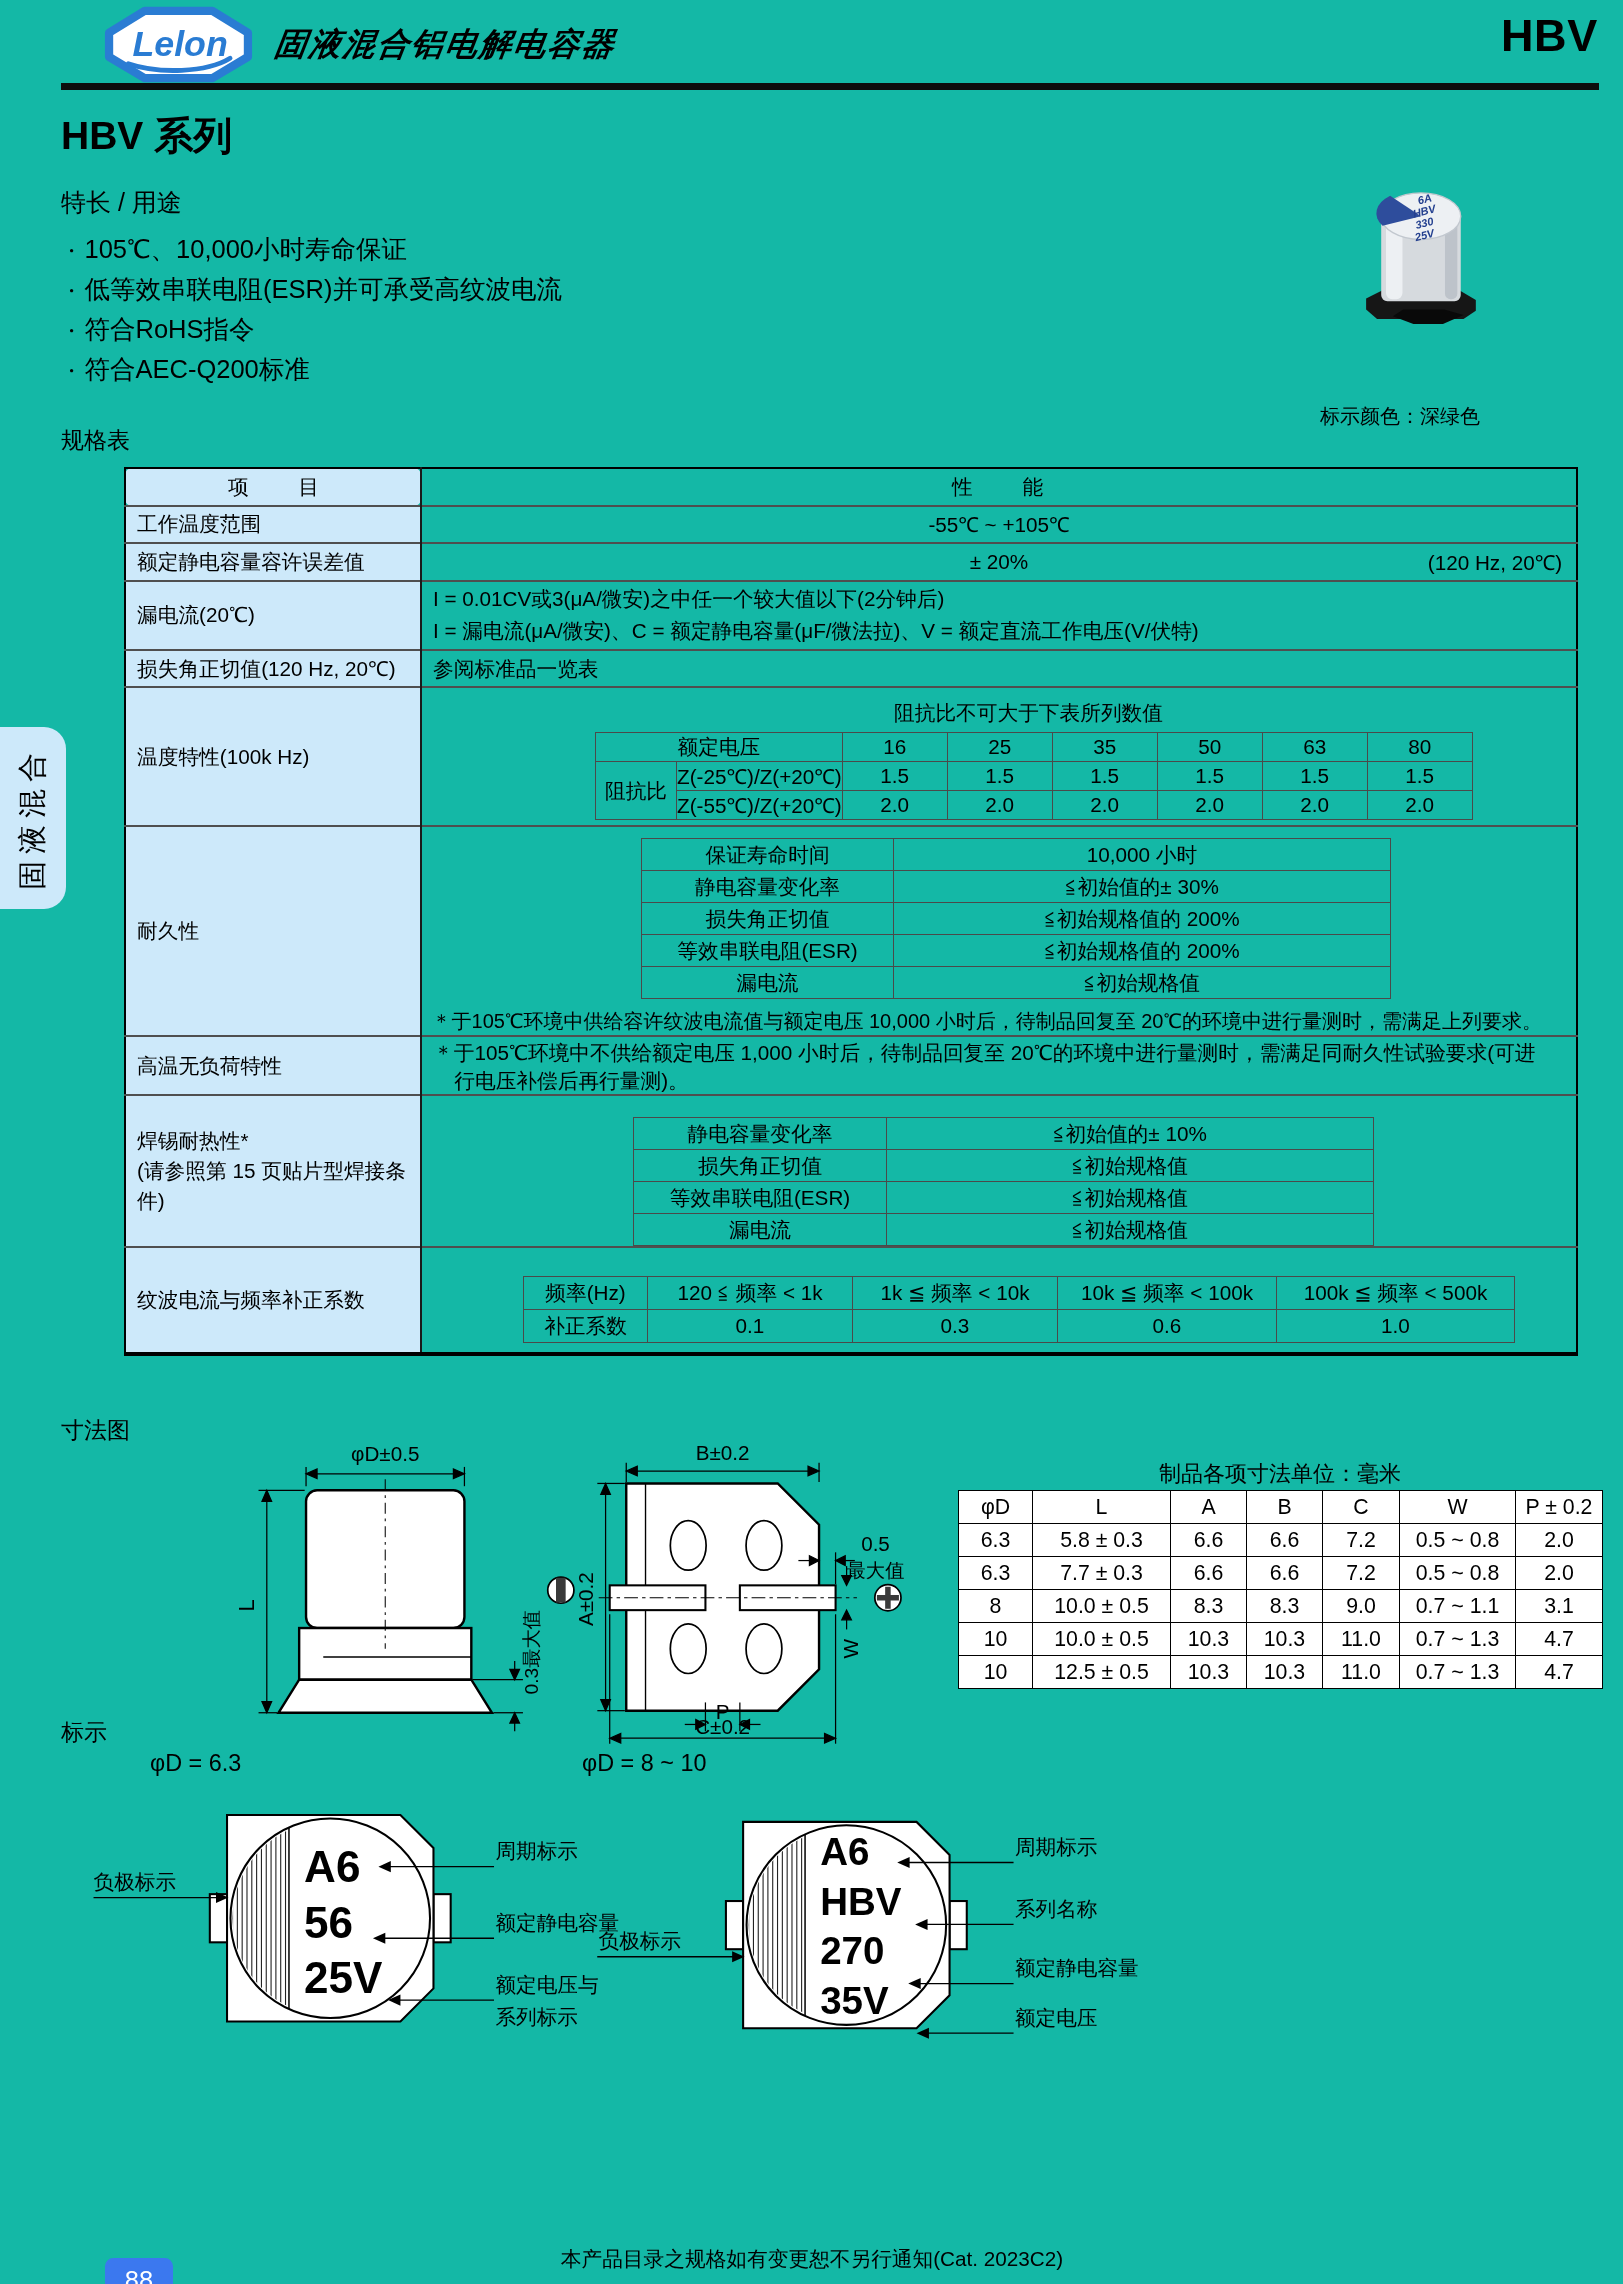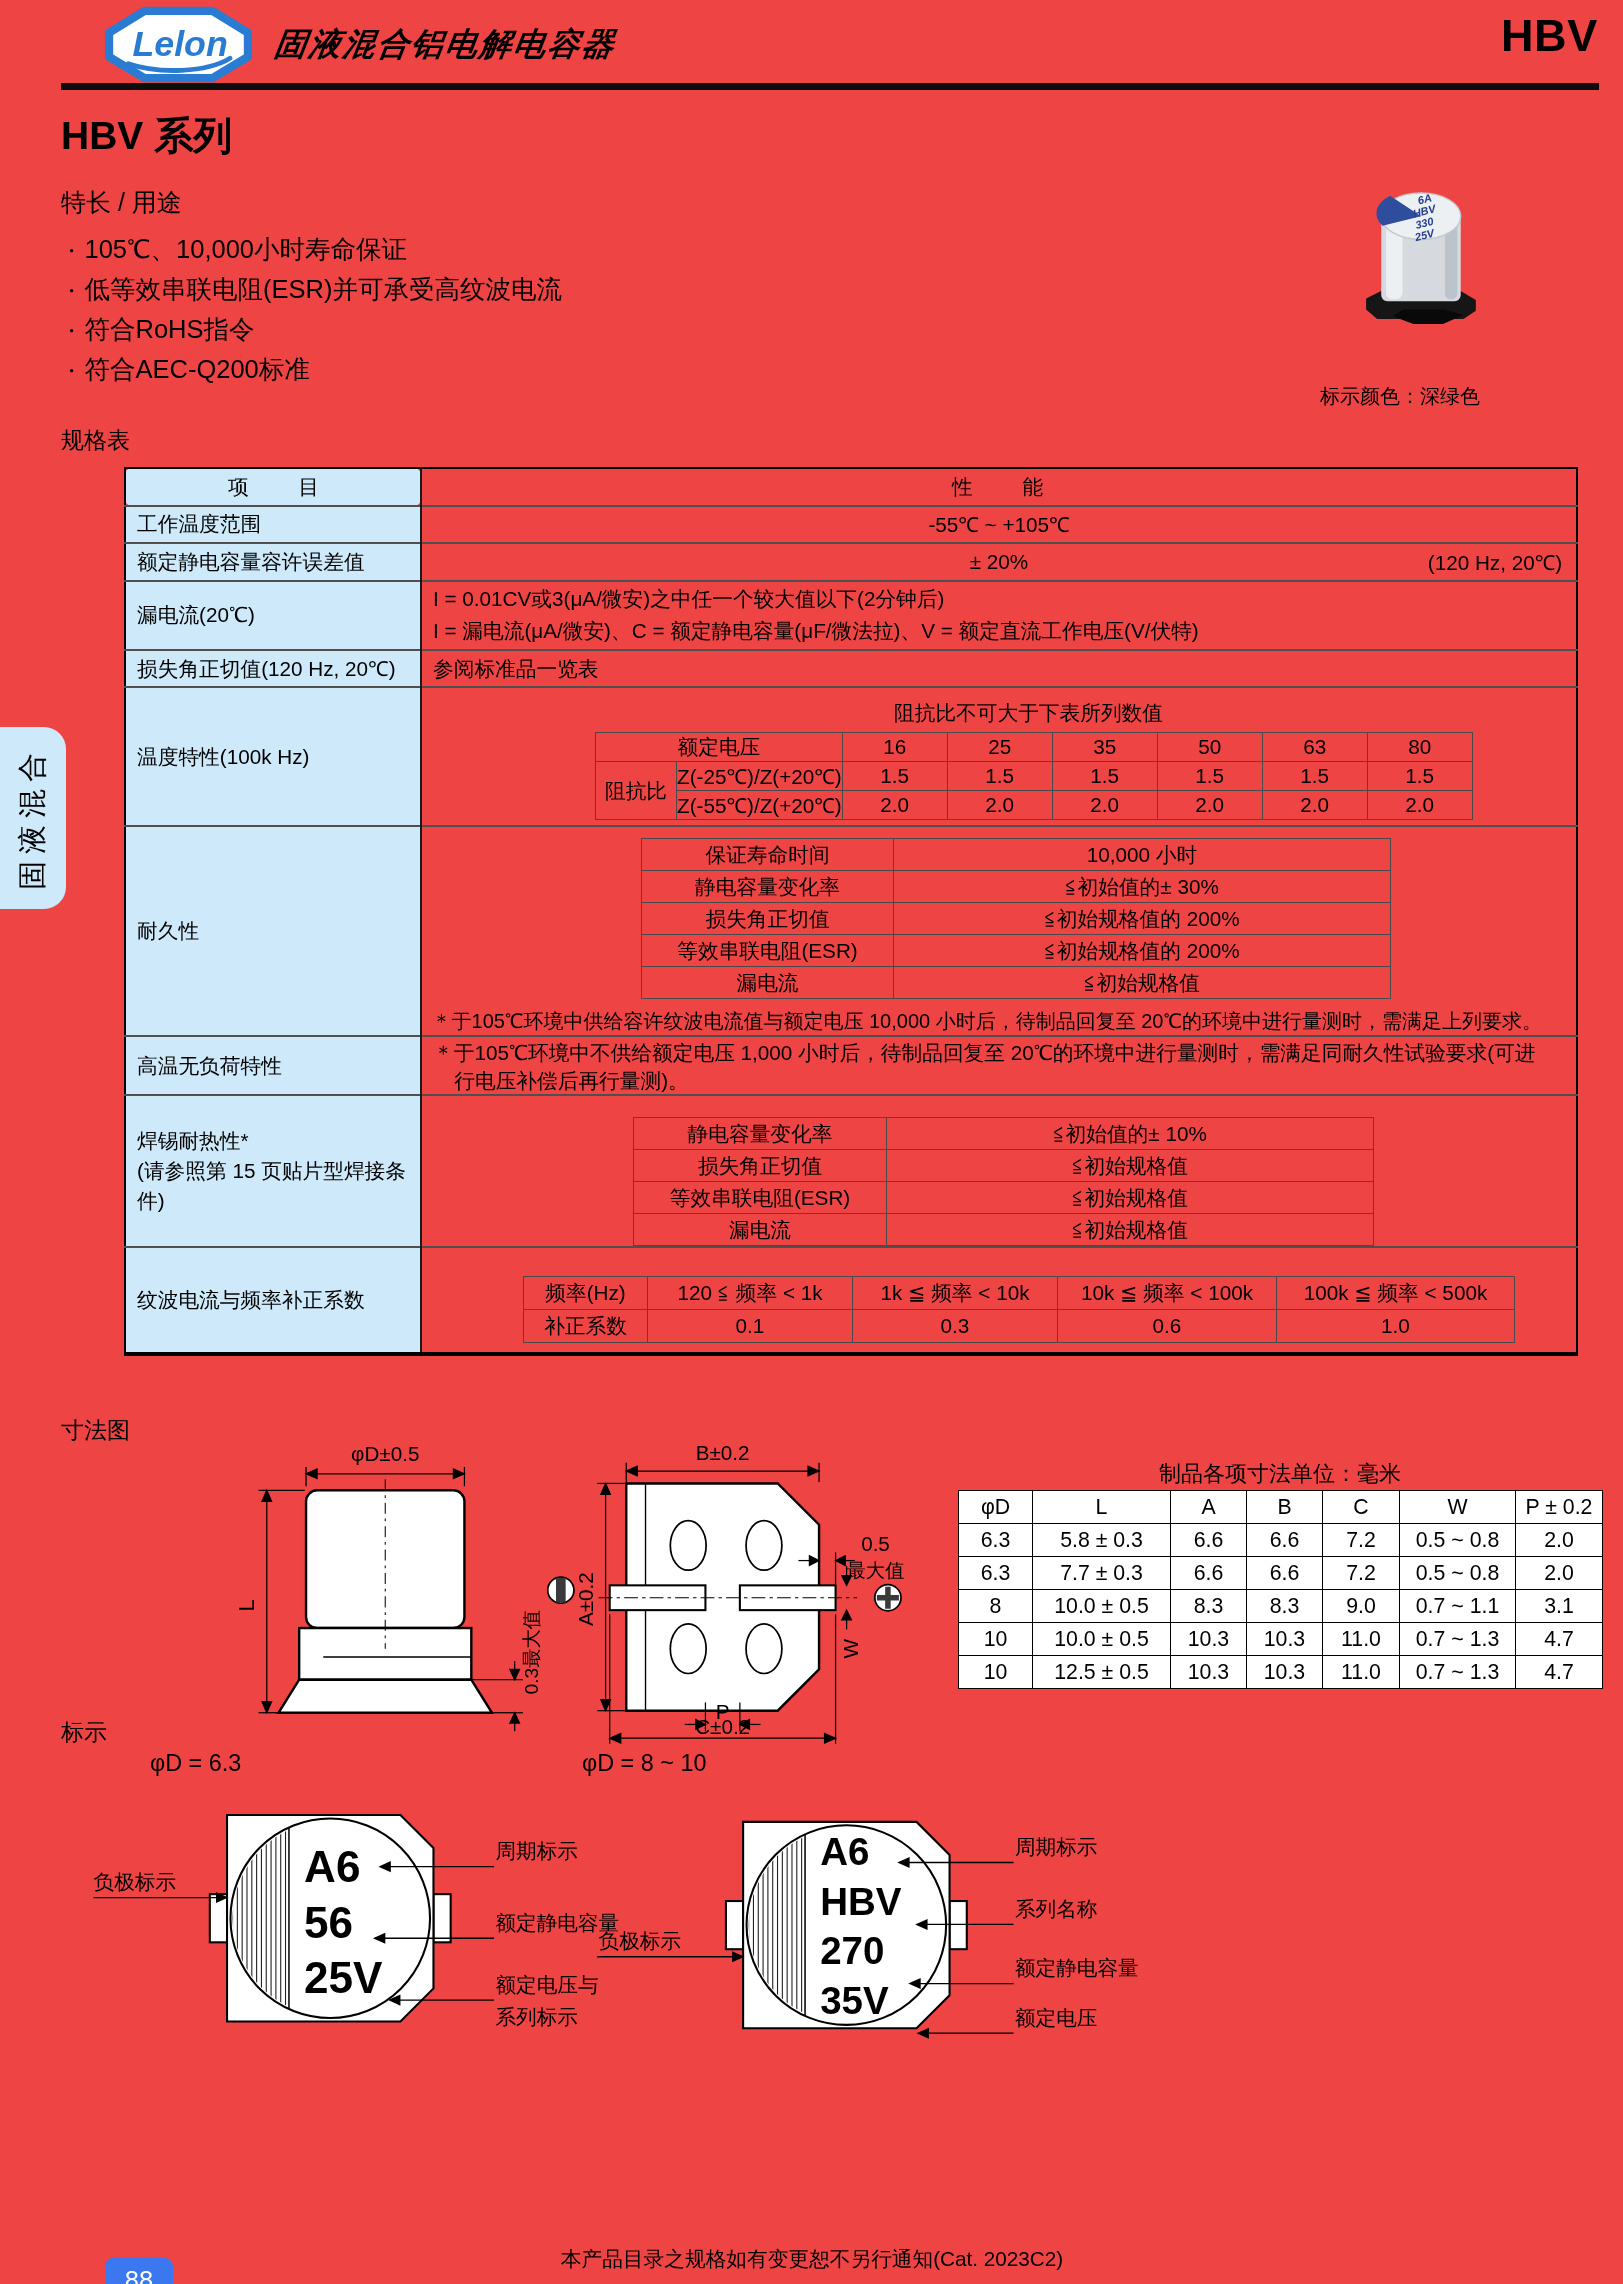--- a/index.html
+++ b/index.html
@@ -1,35 +1,35 @@
 <!DOCTYPE html>
 <html style="font-size:11px"><head>
 <meta charset="utf-8">
 <style>
   * { margin:0; padding:0; box-sizing:border-box; }
   body { background:#888; font-family:"Liberation Sans", sans-serif; }
-  .page { position:relative; width:1624px; height:2284px; background:#ef4444; overflow:hidden; color:#000; margin:0 auto; }
+  .page { position:relative; width:1624px; height:2284px; background:#14b8a6; overflow:hidden; color:#000; margin:0 auto; }
 
   
   .logo { position:absolute; left:102px; top:5.5px; }
   .doc-title { position:absolute; left:275px; top:23.4px; font-size:32px; font-weight:bold;
                font-style:italic; font-family:"Liberation Serif", serif; transform:skewX(-8deg); letter-spacing:2.1px; }
   .series-code { position:absolute; left:1404px; top:9.6px; width:194px; text-align:right;
                  font-size:45px; font-weight:800; letter-spacing:0.7px; }
   .hrule { position:absolute; left:61px; top:83px; width:1538px; height:6.9px; background:#0d0d0d; }
 
   .series-heading { position:absolute; left:61px; top:109px; font-size:39px; font-weight:bold; }
 
   .features { position:absolute; left:61px; top:186px; }
   .features-h { font-size:25px; margin-bottom:11px; }
   .feature-li { font-size:25.5px; line-height:39px; }
   .feature-li .blt { font-size:20.7px; margin-right:2.8px; }
 
   .photo { position:absolute; left:1362px; top:187px; }
-  .color-note { position:absolute; left:1320px; top:383px; font-size:20px; }
+  .color-note { position:absolute; left:1320px; top:403px; font-size:20px; }
 
   .sec-h { position:absolute; font-size:23px; }
 
   
   table.spec { position:absolute; left:124px; top:467px; width:1454px; border-collapse:collapse;
                table-layout:fixed; font-size:20.7px; border:2.1px solid #000; border-top-width:2.8px; border-bottom-width:4.1px; }
   table.spec > tbody > tr > td { border-top:2.1px solid #4f4f4f; vertical-align:middle; }
   table.spec > tbody > tr:first-child > td { border-top:none;border-radius:7px; }
   td.lbl { background:#cde9fa; border-right:2.1px solid #1a1a1a; padding:2.8px 6.9px 2.8px 11px; line-height:30px; }
   td.val { position:relative; }

